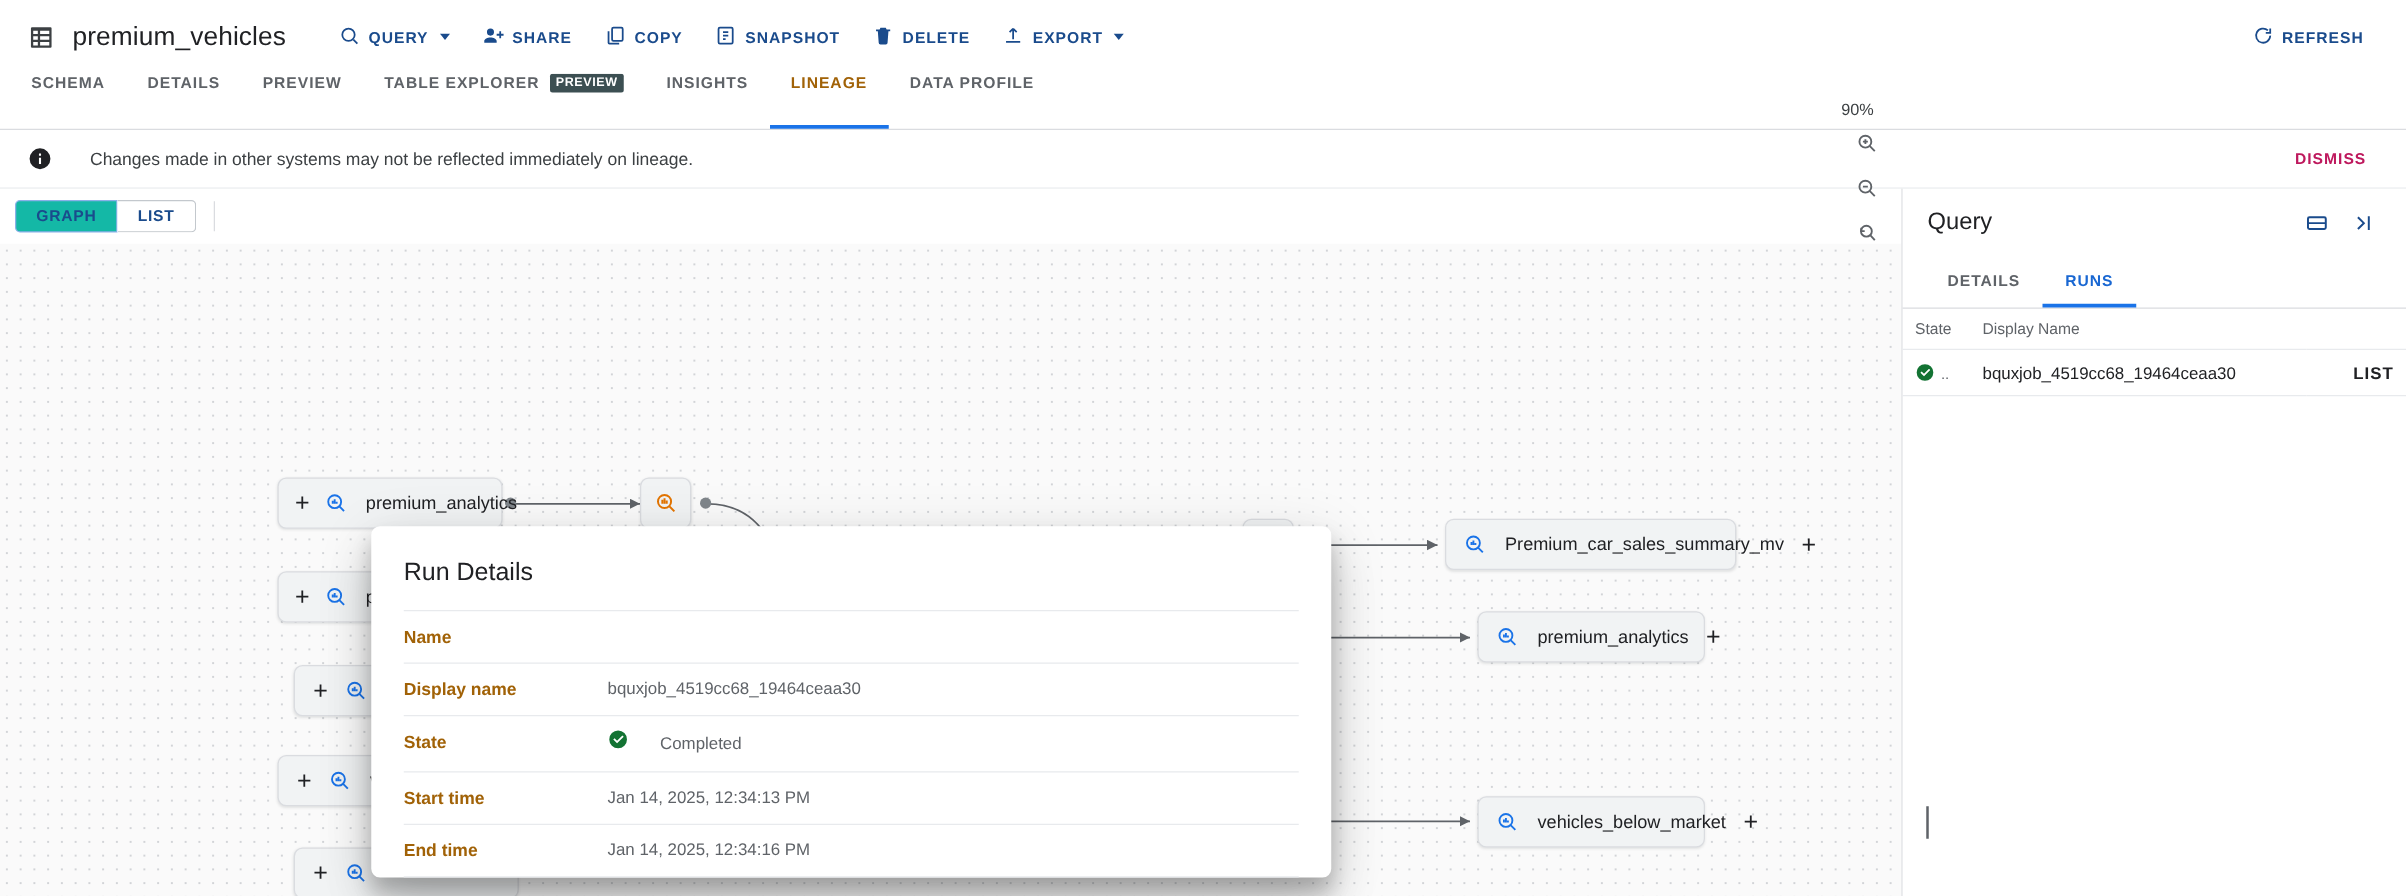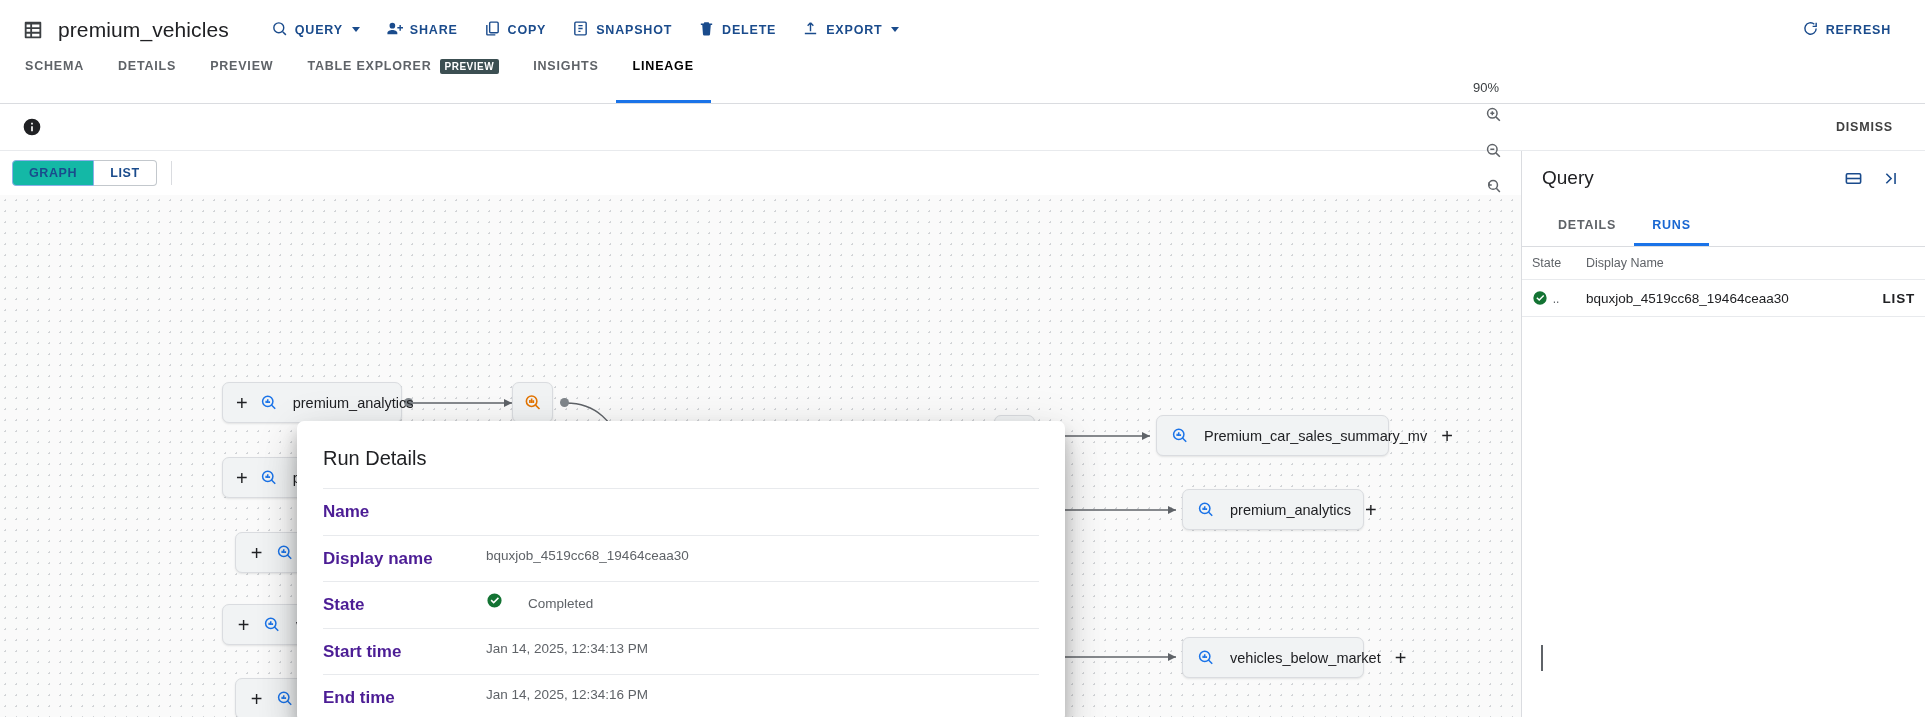--- a/index.html
+++ b/index.html
@@ -45,37 +45,37 @@
     height: 45px; display: flex; align-items: stretch;
     border-bottom: 1px solid #dadce0; background: #fff;
     padding-left: 8px;
   }
   .tab {
     display: flex; align-items: flex-start; gap: 8px;
     padding: 0 17px; font-size: 12.5px; font-weight: 600;
     letter-spacing: .8px; color: #5f6368; cursor: pointer;
     border-bottom: 3px solid transparent; white-space: nowrap;
   }
-  .tab.active { color: #000000; border-bottom-color: #1a73e8; }
+  .tab.active { color: #a16207; border-bottom-color: #1a73e8; }
   .tab-chip {
     background: #3c4f52; color: #fff; font-size: 10px;
     padding: 2px 5px; border-radius: 2px; letter-spacing: .5px;
     font-weight: 600;
   }
 
   
   .banner {
     height: 47px; display: flex; align-items: center;
     padding: 0 22px; background: #fff;
     border-bottom: 1px solid #e8eaed;
   }
   .banner-icon { width: 20px; height: 20px; flex: 0 0 20px; color: #202124; }
   .banner-text { margin-left: 30px; font-size: 14px; color: #3c4043; }
   .banner-dismiss {
-    margin-left: auto; color: #404040; font-size: 12.5px;
+    margin-left: auto; color: #be185d; font-size: 12.5px;
     font-weight: 600; letter-spacing: .8px; cursor: pointer;
     padding: 8px 10px; border-radius: 4px;
   }
 
   
   .body-split { display: flex; height: 566px; }
   .left-pane { flex: 1; display: flex; flex-direction: column; position: relative; min-width: 0; }
   .right-pane {
     width: 404px; flex: 0 0 404px;
     border-left: 1px solid #dadce0; background: #fff;
@@ -194,21 +194,21 @@
   .modal-title {
     font-size: 20px; color: #202124; padding: 4px 26px 18px;
   }
   .modal-body { padding: 0 26px; }
   .kv-row {
     display: flex; align-items: flex-start;
     border-top: 1px solid #e8eaed; padding: 10px 0;
   }
   .kv-row:last-child { border-bottom: 1px solid #e8eaed; }
   .kv-key {
-    flex: 0 0 163px; font-size: 17px; font-weight: 700; color: #4c1d95;
+    flex: 0 0 163px; font-size: 14px; font-weight: 700; color: #a16207;
     line-height: 1.5;
   }
   .kv-val {
     font-size: 13.5px; color: #5f6368; line-height: 1.55;
     word-break: break-all;
   }
   .kv-val.state { display: flex; align-items: center; gap: 25px; }
   .kv-val.state svg { width: 17px; height: 17px; color: #137333; flex: 0 0 17px; }
 </style>
 </head>
@@ -309,28 +309,32 @@
   <div class="tab">
     <span>TABLE EXPLORER</span>
     <span class="tab-chip">PREVIEW</span>
   </div>
   <div class="tab">
       <span>INSIGHTS</span>
     </div>
   <div class="tab active">
       <span>LINEAGE</span>
     </div>
+  <div class="tab">
+      <span>DATA PROFILE</span>
+    </div>
 </div>
 
 <div class="banner">
   <span class="banner-icon">
     <svg viewBox="0 0 24 24" fill="currentColor">
         <path d="M12 2a10 10 0 1 0 0 20 10 10 0 0 0 0-20zm1 15h-2v-6h2v6zm0-8h-2V7h2v2z"></path>
       </svg>
   </span>
+  <div class="banner-text">Changes made in other systems may not be reflected immediately on lineage.</div>
   <div class="banner-dismiss">DISMISS</div>
 </div>
 
 <div class="body-split">
 
   <div class="left-pane">
 
     <div class="graph-toolbar">
       <div class="seg-group">
         <button class="seg active">GRAPH</button>

